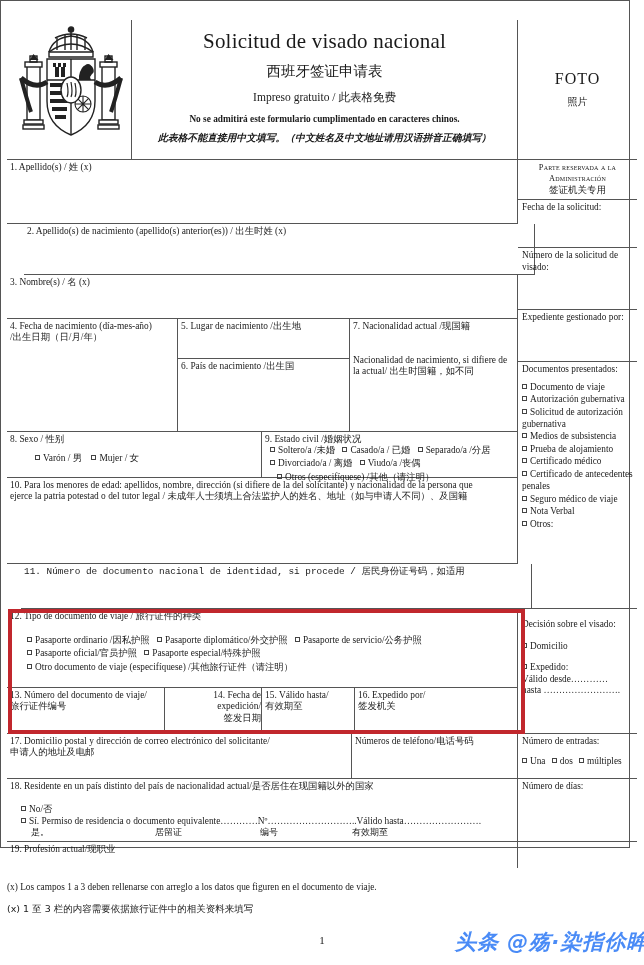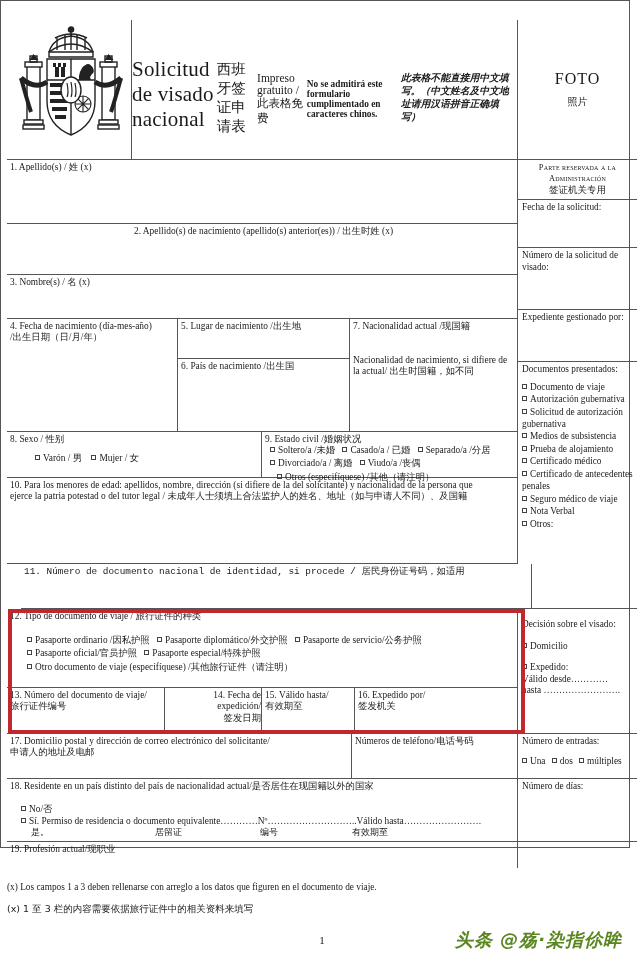--- a/index.html
+++ b/index.html
@@ -16,21 +16,21 @@
   .box{position:absolute;box-sizing:border-box;}
   .lbl{position:absolute;box-sizing:border-box;line-height:1.18;}
 
   
   #outer-frame{left:7px;top:20px;width:630px;height:848px;border:1px solid #555;box-sizing:border-box;}
 
   
   #crest-cell{left:7px;top:20px;width:125px;height:140px;border-right:1px solid #555;border-bottom:1px solid #555;box-sizing:border-box;}
   #crest{position:absolute;left:12px;top:6px;width:104px;height:128px;}
   #title-cell{left:132px;top:20px;width:386px;height:140px;border-right:1px solid #555;border-bottom:1px solid #555;box-sizing:border-box;
-    display:flex;flex-direction:row;align-items:center;justify-content:flex-start;padding-top:9px;}
+    display:flex;flex-direction:column;align-items:center;justify-content:flex-start;padding-top:9px;}
   .t-main{font-size:21px;letter-spacing:.2px;}
   .t-cn{font-size:14.5px;margin-top:8px;font-family:"DejaVu Sans",sans-serif;}
   .t-sub{font-size:11.5px;margin-top:9px;}
   .t-warn{font-size:9.3px;font-weight:bold;margin-top:9px;}
   .t-warn2{font-size:9.8px;font-weight:bold;font-style:italic;margin-top:8px;font-family:"DejaVu Sans",sans-serif;}
 
   #foto-cell{left:518px;top:20px;width:119px;height:140px;border-bottom:1px solid #555;box-sizing:border-box;
     display:flex;flex-direction:column;align-items:center;justify-content:center;}
   #foto-cell .f1{font-size:16px;letter-spacing:1px;}
   #foto-cell .f2{font-size:10px;margin-top:7px;font-family:"DejaVu Sans",sans-serif;}
@@ -51,22 +51,22 @@
   .admplain{position:absolute;box-sizing:border-box;padding:2px 2px 0 4px;font-size:9.3px;line-height:1.3;}
   .doclist{font-size:9.3px;line-height:1.34;}
 
   
   #red-box{position:absolute;left:8px;top:609px;width:517px;height:125px;border:4px solid #c1272d;box-sizing:border-box;pointer-events:none;}
 
   
   .note{position:absolute;font-size:9.3px;left:7px;}
   #pagenum{position:absolute;left:0;right:0;top:934px;text-align:center;font-size:11px;}
   #watermark{position:absolute;left:455px;top:928px;width:180px;height:28px;
-     font-family:"DejaVu Sans",sans-serif;font-size:18px;font-weight:bold;font-style:italic;
-     color:#4d7c0f;letter-spacing:1px;white-space:nowrap;opacity:.92;}
+     font-family:"DejaVu Sans",sans-serif;font-size:21px;font-weight:bold;font-style:italic;
+     color:#3b82f6;letter-spacing:1px;white-space:nowrap;opacity:.92;}
 </style>
 </head>
 <body>
 
 <div class="page">
 
   <div id="outer-frame"></div>
 
   <div id="crest-cell" class="box">
     <svg id="crest" viewBox="0 0 104 128">
@@ -144,21 +144,21 @@
 
   <div id="foto-cell" class="box">
     <div class="f1">FOTO</div>
     <div class="f2">照片</div>
   </div>
 
   <div class="fld" style="left:7px;top:160px;width:511px;height:64px;">
     <span class="fno">1. Apellido(s) / 姓  (x)</span>
   </div>
 
-  <div class="fld" style="left:7px;top:224px;width:511px;height:51px;text-align:center;">
+  <div class="fld" style="left:24px;top:224px;width:511px;height:51px;">
     <span class="fno">2. Apellido(s) de nacimiento (apellido(s) anterior(es)) / 出生时姓 (x)</span>
   </div>
 
   <div class="fld" style="left:7px;top:275px;width:511px;height:44px;">
     <span class="fno">3. Nombre(s)  / 名 (x)</span>
   </div>
 
   <div class="fld" style="left:7px;top:319px;width:171px;height:113px;">
     <span class="fno">4. Fecha de nacimiento (día-mes-año)</span>
     <span class="fno" style="padding-top:0;">/出生日期（日/月/年）</span>

